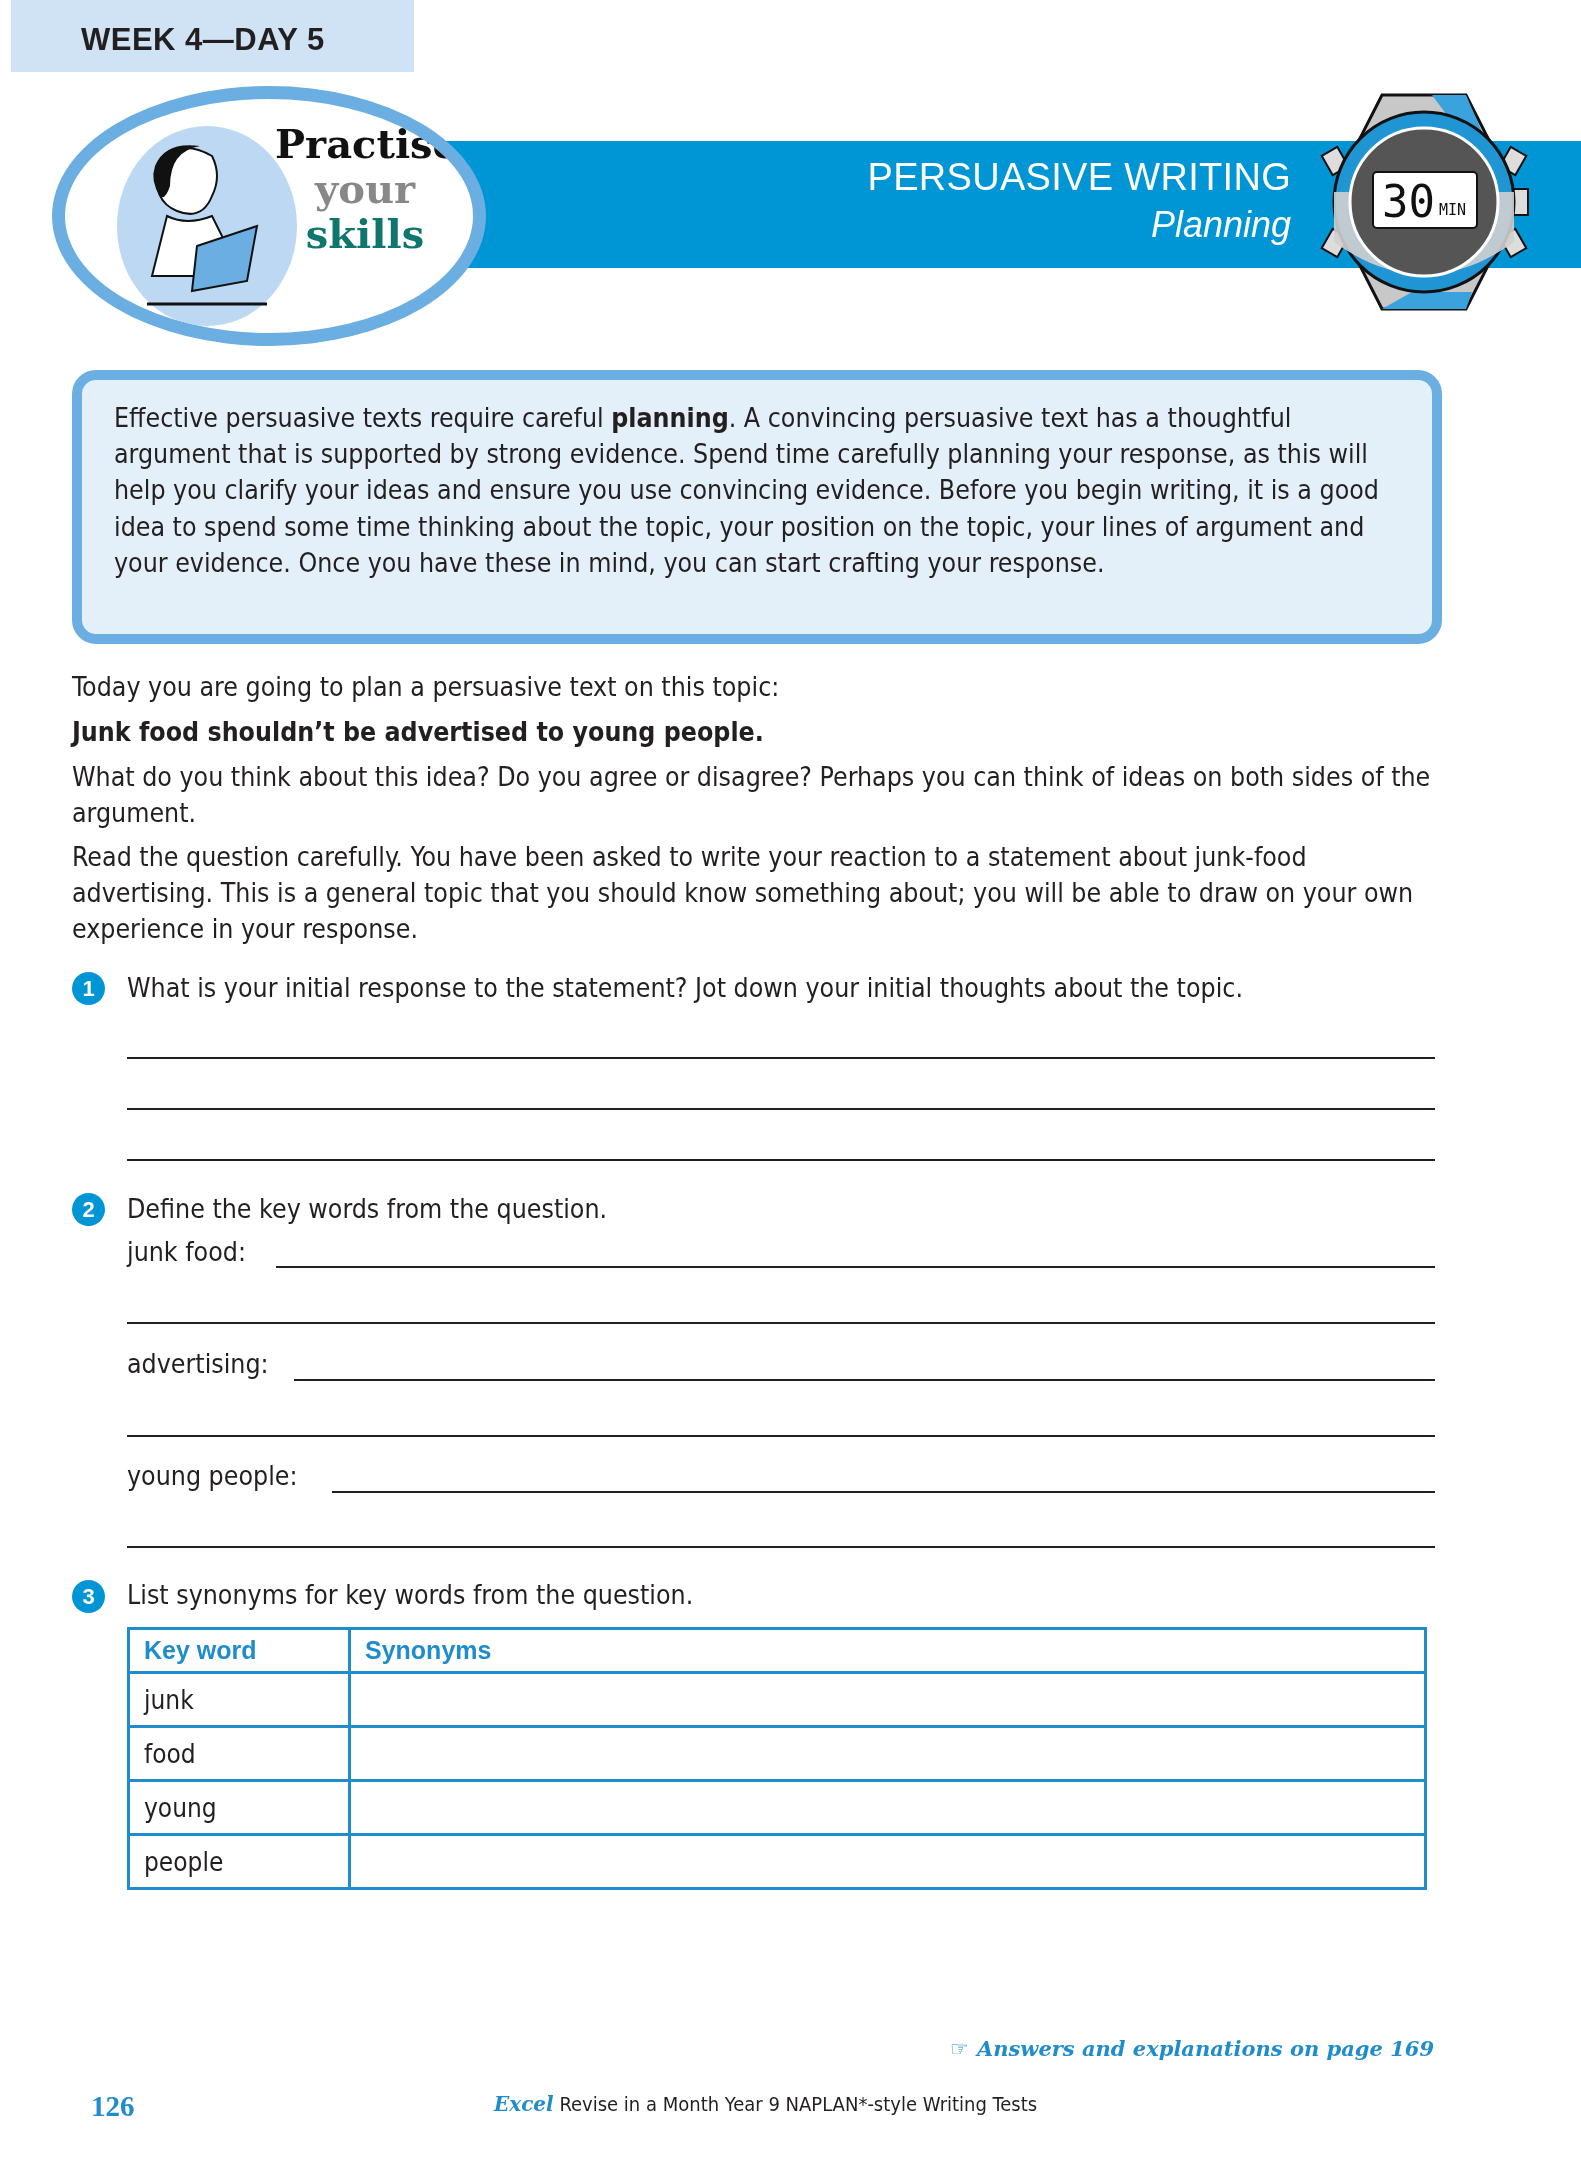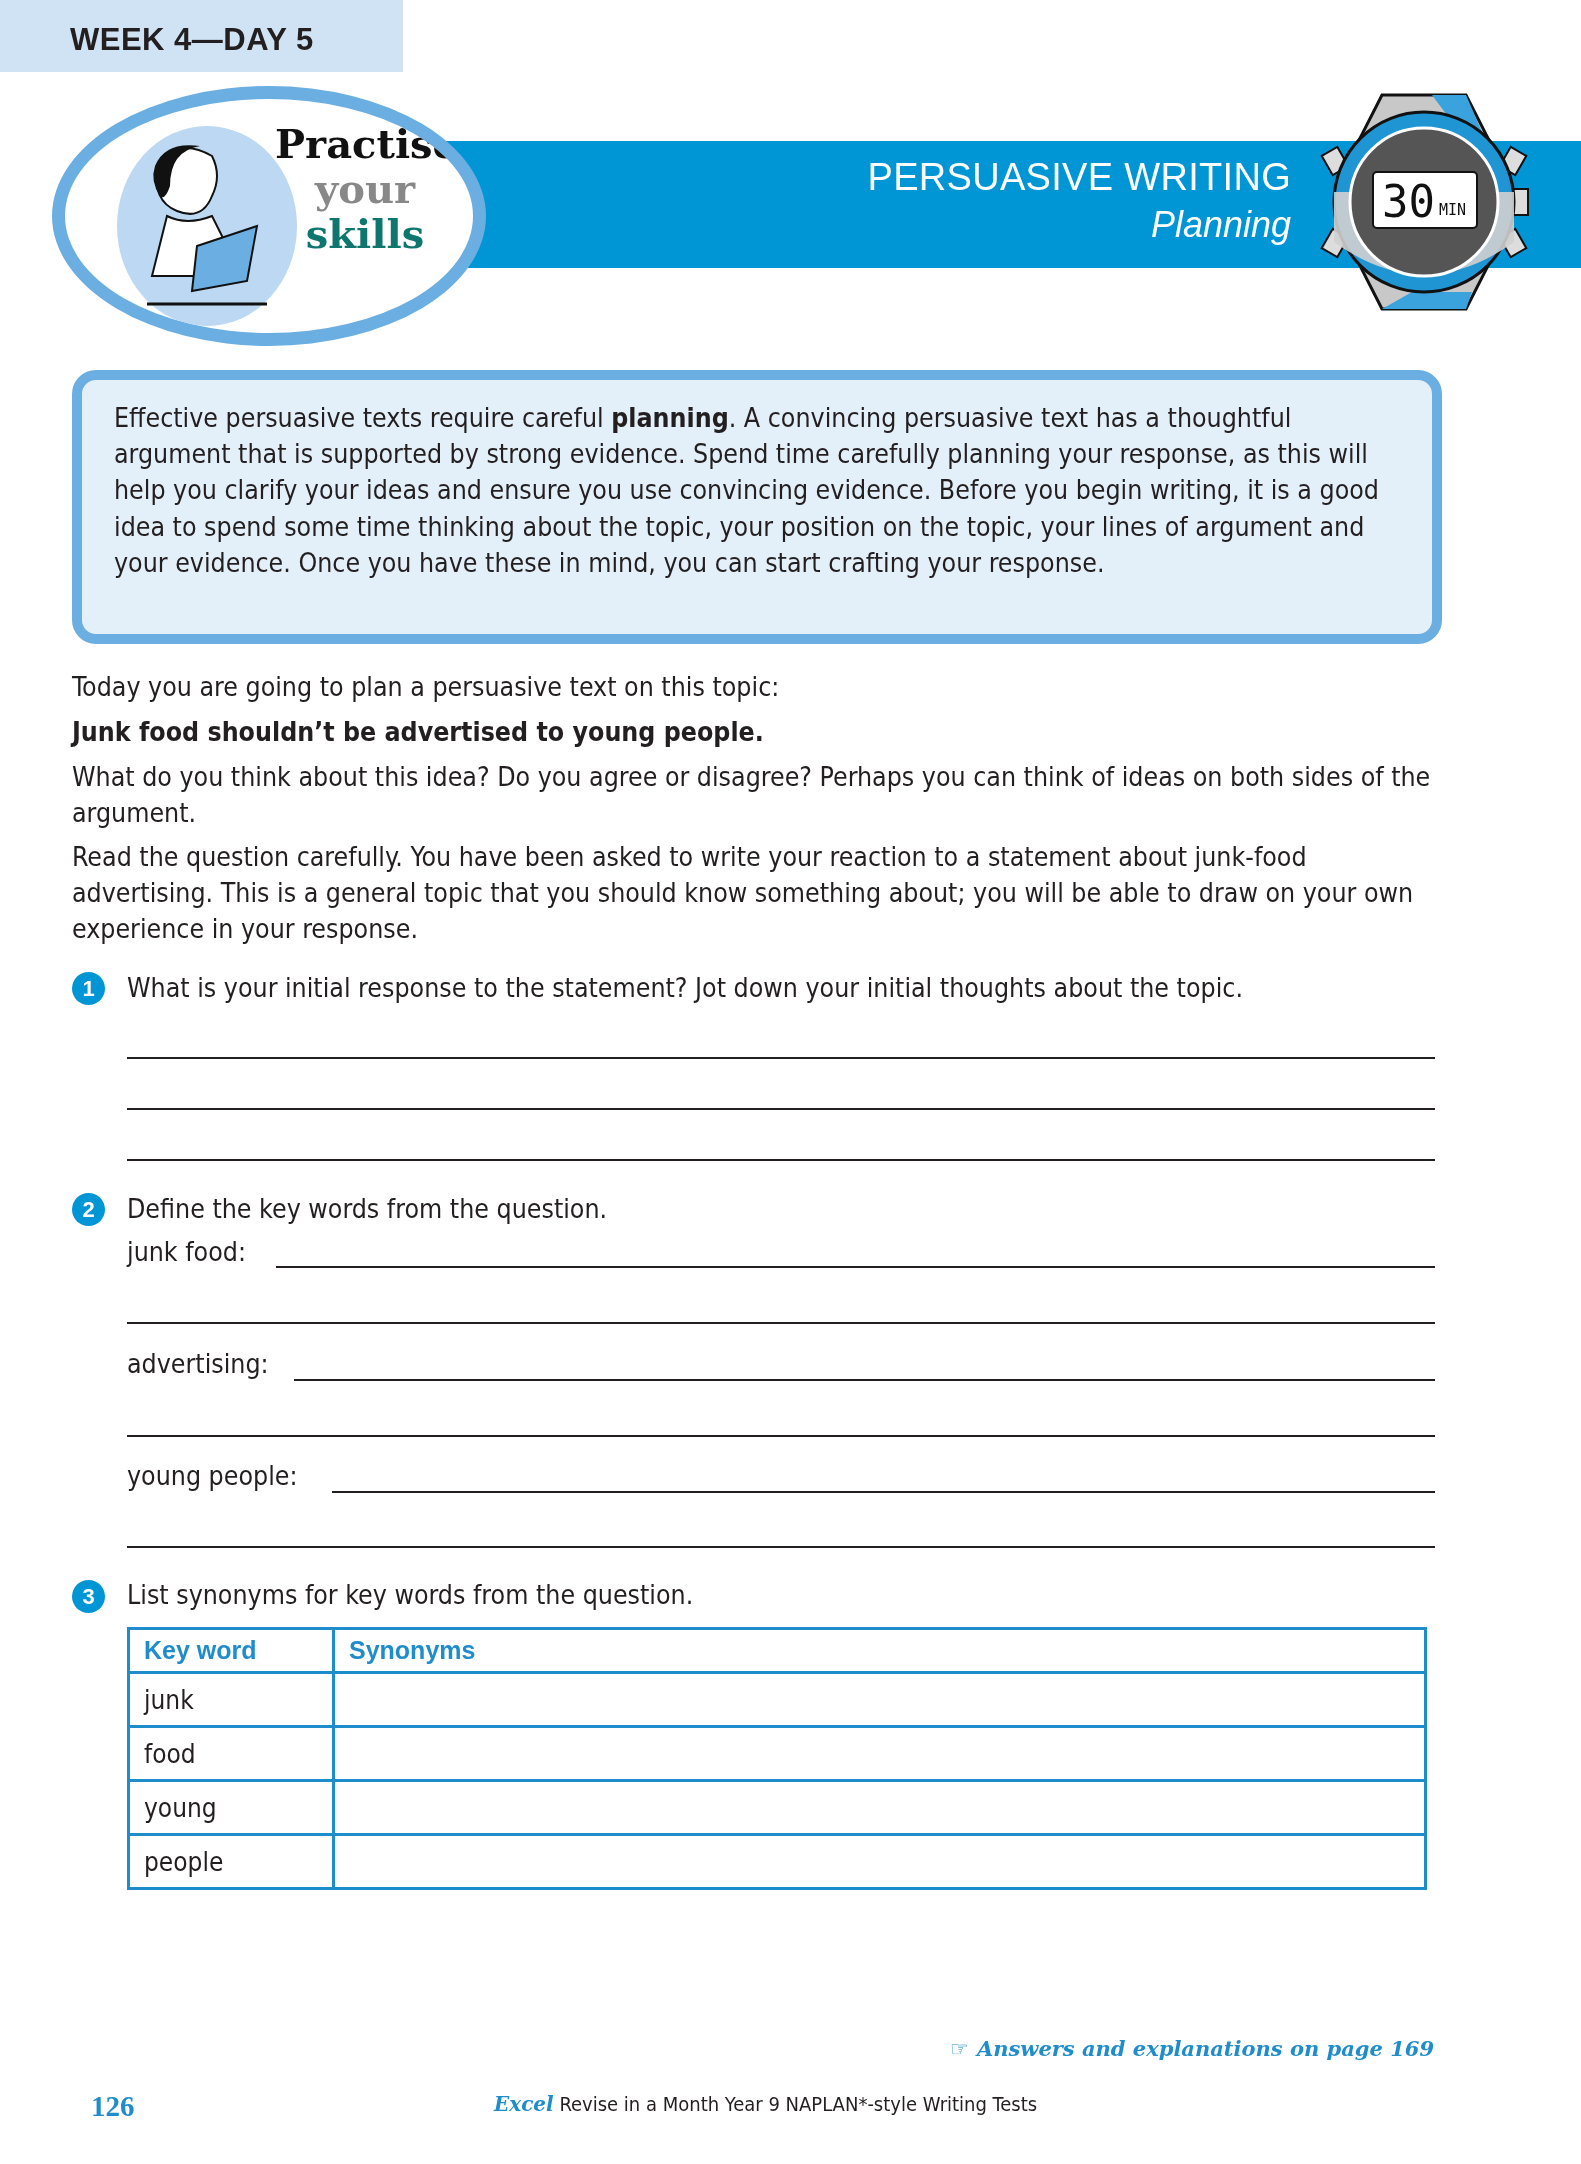--- a/index.html
+++ b/index.html
@@ -1,21 +1,21 @@
 <!DOCTYPE html>
 <html><head>
 <meta charset="utf-8">
 <style>
   * { box-sizing: border-box; margin: 0; padding: 0; }
   html, body { width: 1581px; height: 2164px; background: #ffffff; overflow: hidden; }
   body { position: relative; font-family: "DejaVu Sans Condensed", "DejaVu Sans", "Liberation Sans", sans-serif; color: #231f20; }
   .abs { position: absolute; }
 
   
-  .week-tab { left: 0; top: 0; width: 403px; height: 72px; background: #cfe3f5; }
+  .week-tab { left: 11px; top: 0; width: 403px; height: 72px; background: #cfe3f5; }
   .week-tab span { position: absolute; left: 70px; top: 22px; font-family: "Liberation Sans", sans-serif; font-weight: bold; font-size: 31px; letter-spacing: 0.5px; color: #231f20; }
 
   
   .banner { left: 440px; top: 141px; width: 1141px; height: 127px; background: #0095d5; }
   .banner-title { right: 290px; top: 156px; font-family: "Liberation Sans", sans-serif; font-size: 38px; color: #fff; text-align: right; letter-spacing: 0.3px; }
   .banner-sub { right: 290px; top: 204px; font-family: "Liberation Sans", sans-serif; font-style: italic; font-size: 36px; color: #fff; text-align: right; }
 
   
   .oval { left: 52px; top: 86px; width: 434px; height: 260px; border-radius: 50%; border: 13px solid #6aaee2; background: #fff; overflow: hidden; }
   .oval-circle { position: absolute; left: 52px; top: 27px; width: 180px; height: 200px; border-radius: 50%; background: #bcd8f2; }
@@ -38,21 +38,21 @@
   .qbadge { width: 33px; height: 33px; border-radius: 50%; background: #0095d5; color: #fff; font-family: "Liberation Sans", sans-serif; font-weight: bold; font-size: 22px; line-height: 33px; text-align: center; }
   .qtext { left: 127px; font-size: 26.5px; line-height: 34px; color: #231f20; white-space: nowrap; }
 
   .rule { height: 2px; background: #231f20; }
   .label { font-size: 26.5px; line-height: 34px; color: #231f20; white-space: nowrap; }
 
   
   .syn-table { left: 127px; top: 1627px; width: 1300px; border-collapse: collapse; }
   .syn-table td, .syn-table th { border: 3px solid #1f8ccb; height: 54px; padding: 0 0 0 14px; text-align: left; vertical-align: middle; font-size: 26px; font-weight: normal; color: #231f20; }
   .syn-table th { height: 44px; color: #1f8ccb; font-weight: bold; font-family: "Liberation Sans", sans-serif; font-size: 25px; }
-  .syn-table .kw { width: 205px; }
+  .syn-table .kw { width: 221px; }
 
   .answers { right: 147px; top: 2036px; font-family: "DejaVu Serif", "Liberation Serif", serif; font-weight: bold; font-style: italic; font-size: 21px; color: #1f8ccb; white-space: nowrap; }
   .page-num { left: 55px; top: 2090px; font-family: Liberation Serif, serif; font-weight: bold; font-size: 29px; color: #1f8ccb; margin-left: 36px; }
   .footer { left: 494px; top: 2092px; font-size: 20px; color: #231f20; white-space: nowrap; }
   .footer .brand { font-family: "DejaVu Serif", "Liberation Serif", serif; font-style: italic; font-weight: bold; color: #1f8ccb; }
 </style>
 </head>
 <body>
 
 <div class="abs week-tab">

